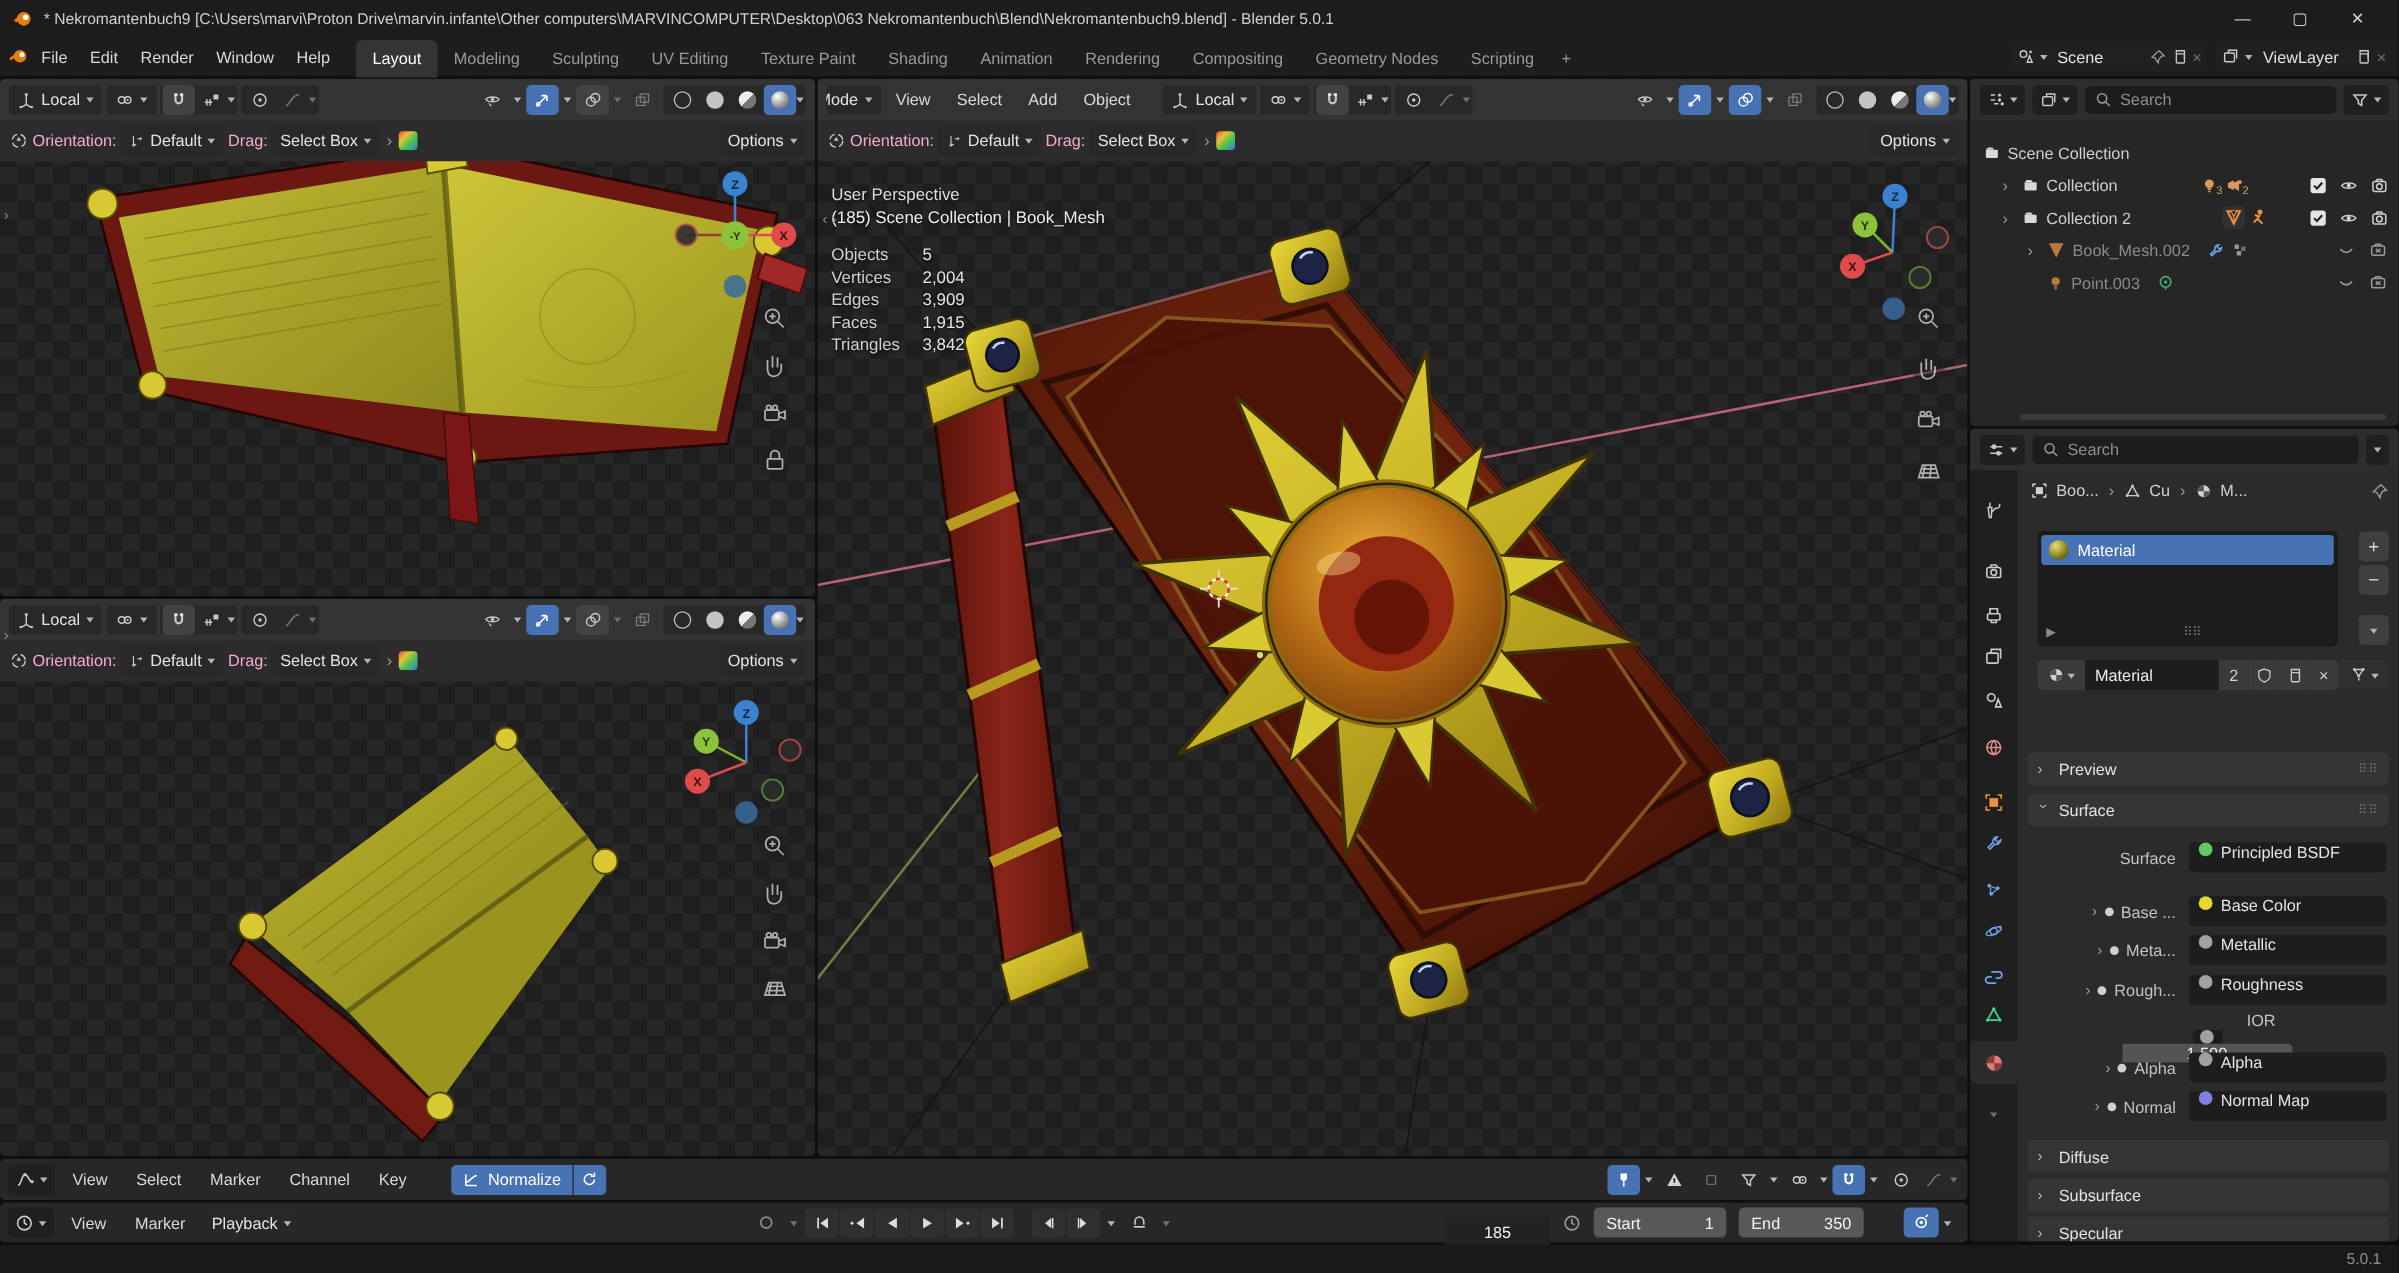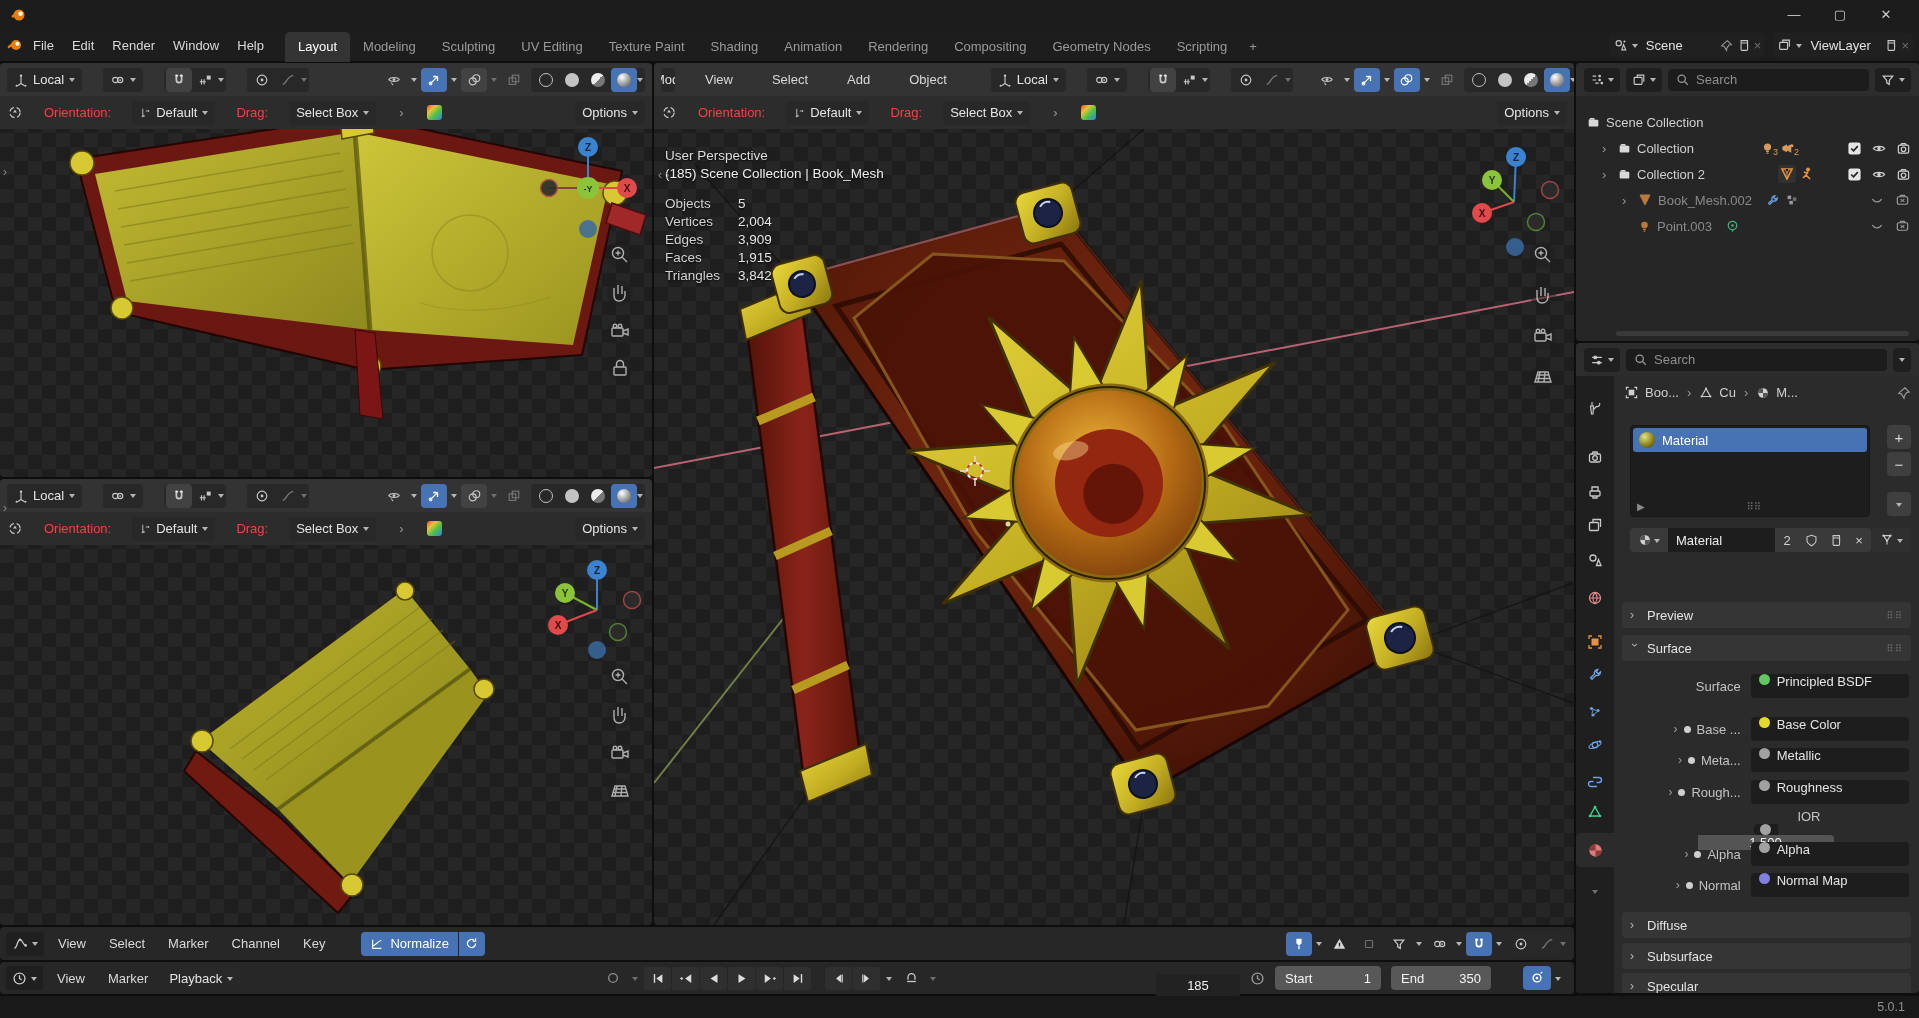--- a/index.html
+++ b/index.html
@@ -23,21 +23,21 @@
   .idblock .txt{color:#e2e2e2;padding:0 4px;min-width:66px;}
 
   
   .dd{display:inline-flex;align-items:center;gap:5px;background:#282828;border-radius:4px;height:24px;padding:0 7px;color:#e4e4e4;white-space:nowrap;}
   .grp{display:inline-flex;background:#282828;border-radius:4px;height:24px;align-items:center;padding:0 2px;}
   .ib{display:inline-flex;align-items:center;justify-content:center;width:26px;height:24px;border-radius:4px;}
   .ib.on{background:#4772b3;}
   .ib.pressed{background:#424242;}
   .cv{width:0;height:0;border:3.5px solid transparent;border-top:4.5px solid #b5b5b5;margin-top:4px;display:inline-block;}
   .cv.dim{border-top-color:#6f6f6f;}
-  .lbl{color:#ef4444;white-space:nowrap;}
+  .lbl{color:#f9a8d4;white-space:nowrap;}
   .mla{margin-left:auto;}
   svg{display:block;}
   .chip{width:15px;height:15px;border-radius:3px;background:linear-gradient(135deg,#e84a3a 0%,#e8c23a 30%,#4ac44a 60%,#3a7ae8 100%);}
   .arrowsep{color:#9a9a9a;padding:0 2px;}
 
   
   .shball{width:14px;height:14px;border-radius:50%;}
   .sh-wire{border:1.5px solid #bfbfbf;box-sizing:border-box;background:transparent;}
   .sh-solid{background:#c4c4c4;}
   .sh-mat{background:linear-gradient(135deg,#ececec 50%,#777 50%);}
@@ -45,21 +45,21 @@
   .shslot{width:26px;height:24px;display:flex;align-items:center;justify-content:center;border-radius:4px;}
   .shslot.on{background:#4772b3;}
 
   
   .vp{position:absolute;border-radius:4px;overflow:hidden;background-color:#1e1e1e;
       background-image:conic-gradient(#262626 0 25%,#1e1e1e 0 50%,#262626 0 75%,#1e1e1e 0);
       background-size:28px 28px;}
   .vp-lt{left:0;top:63px;width:652px;height:414px;}
   .vp-lb{left:0;top:479px;width:652px;height:446px;}
   .vp-main{left:654px;top:63px;width:920px;height:862px;}
-  .hrow{position:absolute;left:0;right:0;height:33px;display:flex;align-items:center;gap:21px;padding:0 7px;box-sizing:border-box;z-index:6;}
+  .hrow{position:absolute;left:0;right:0;height:33px;display:flex;align-items:center;gap:3px;padding:0 7px;box-sizing:border-box;z-index:6;}
   .hrow1{top:0;background:#333333;}
   .hrow2{top:33px;background:#2c2c2c;}
   .cv3d{position:absolute;left:0;top:0;z-index:1;}
   .edge-arrow{position:absolute;color:#8a8a8a;z-index:7;font-size:12px;}
 
   
   .overlay3d{position:absolute;left:11px;top:84px;z-index:4;color:#dedede;text-shadow:0 1px 2px rgba(0,0,0,.85);font-size:13.5px;line-height:18px;}
   .overlay3d .ctx{margin-top:0;color:#f0f0f0;}
   .stattbl{margin-top:12px;}
   .statrow{display:flex;line-height:18px;}
@@ -125,20 +125,21 @@
 <body>
 
 <div class="app">
 
   <div class="titlebar">
     <svg width="16" height="16" viewBox="0 0 16 16">
         <circle cx="9" cy="8" r="5.5" fill="#e87d0d"></circle>
         <circle cx="10.5" cy="6.8" r="2.2" fill="#fff"></circle>
         <path d="M2 10l5-4" stroke="#e87d0d" stroke-width="2.4" fill="none"></path>
       </svg>
+    <div class="title-text">* Nekromantenbuch9 [C:\Users\marvi\Proton Drive\marvin.infante\Other computers\MARVINCOMPUTER\Desktop\063 Nekromantenbuch\Blend\Nekromantenbuch9.blend] - Blender 5.0.1</div>
     <div class="winbtns">
       <div class="winbtn">—</div>
       <div class="winbtn">▢</div>
       <div class="winbtn">✕</div>
     </div>
   </div>
 
   <div class="topbar">
     <svg width="18" height="14" viewBox="0 0 18 14">
         <circle cx="10" cy="7" r="5" fill="#e87d0d"></circle>

